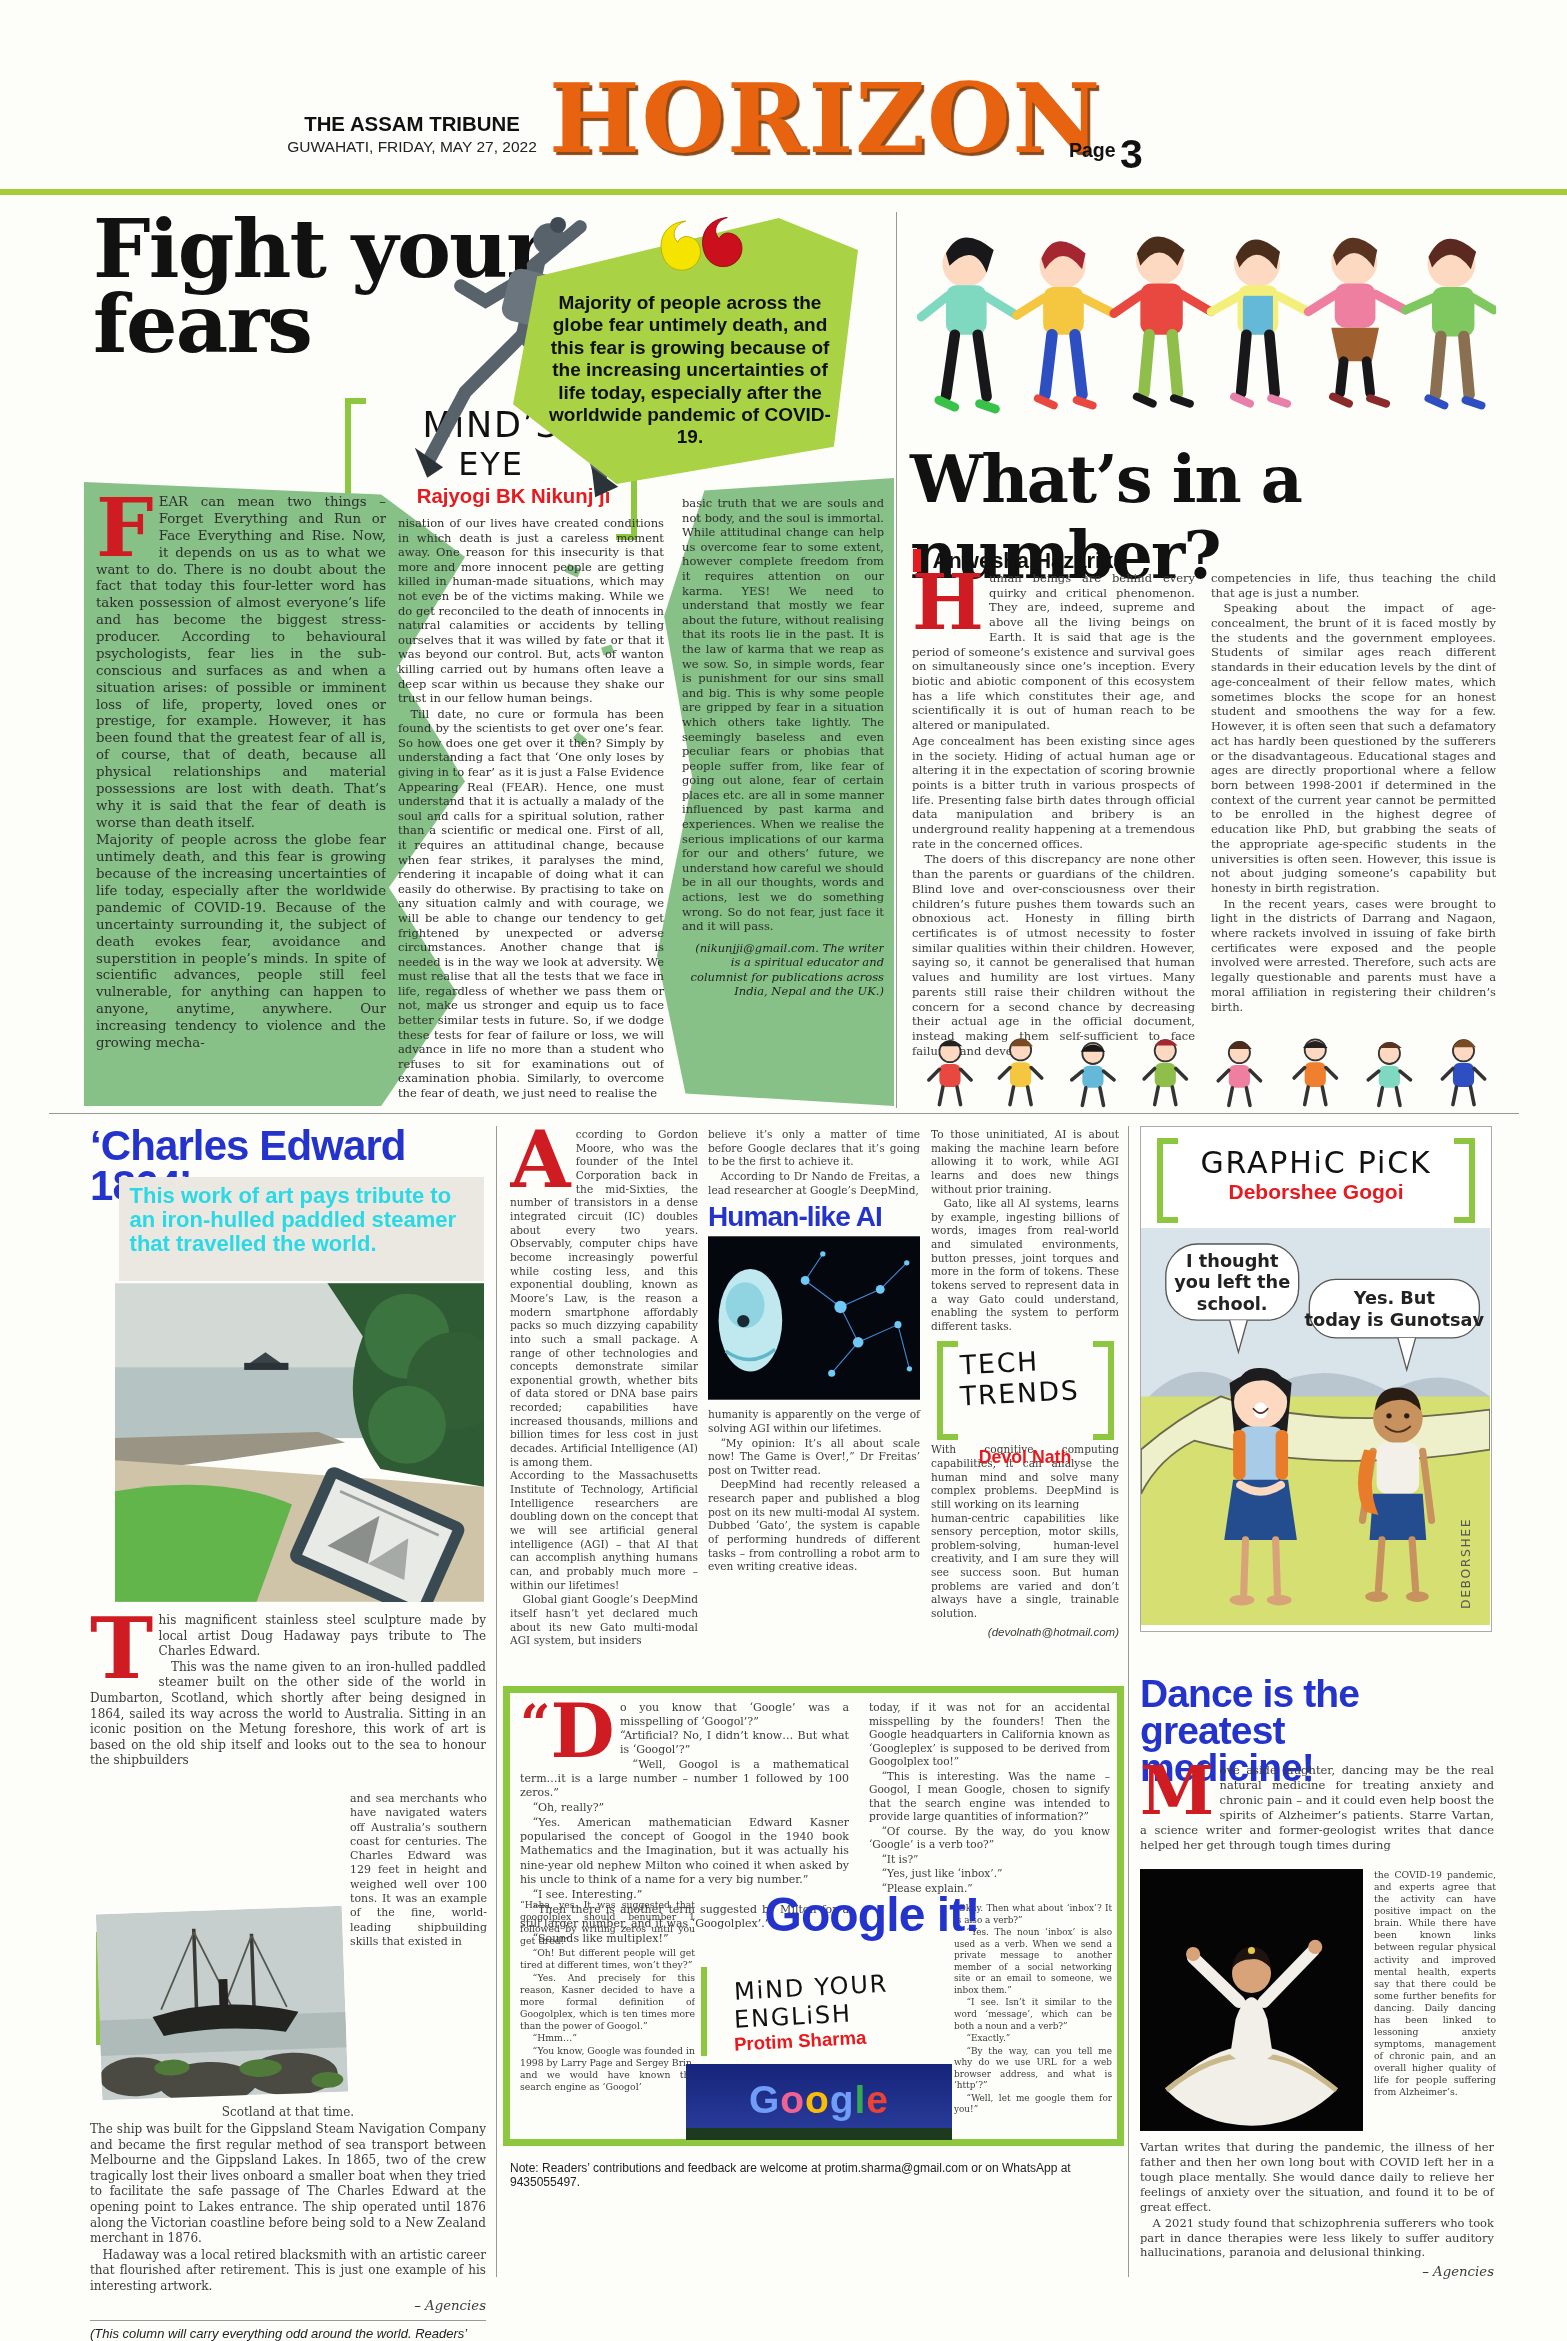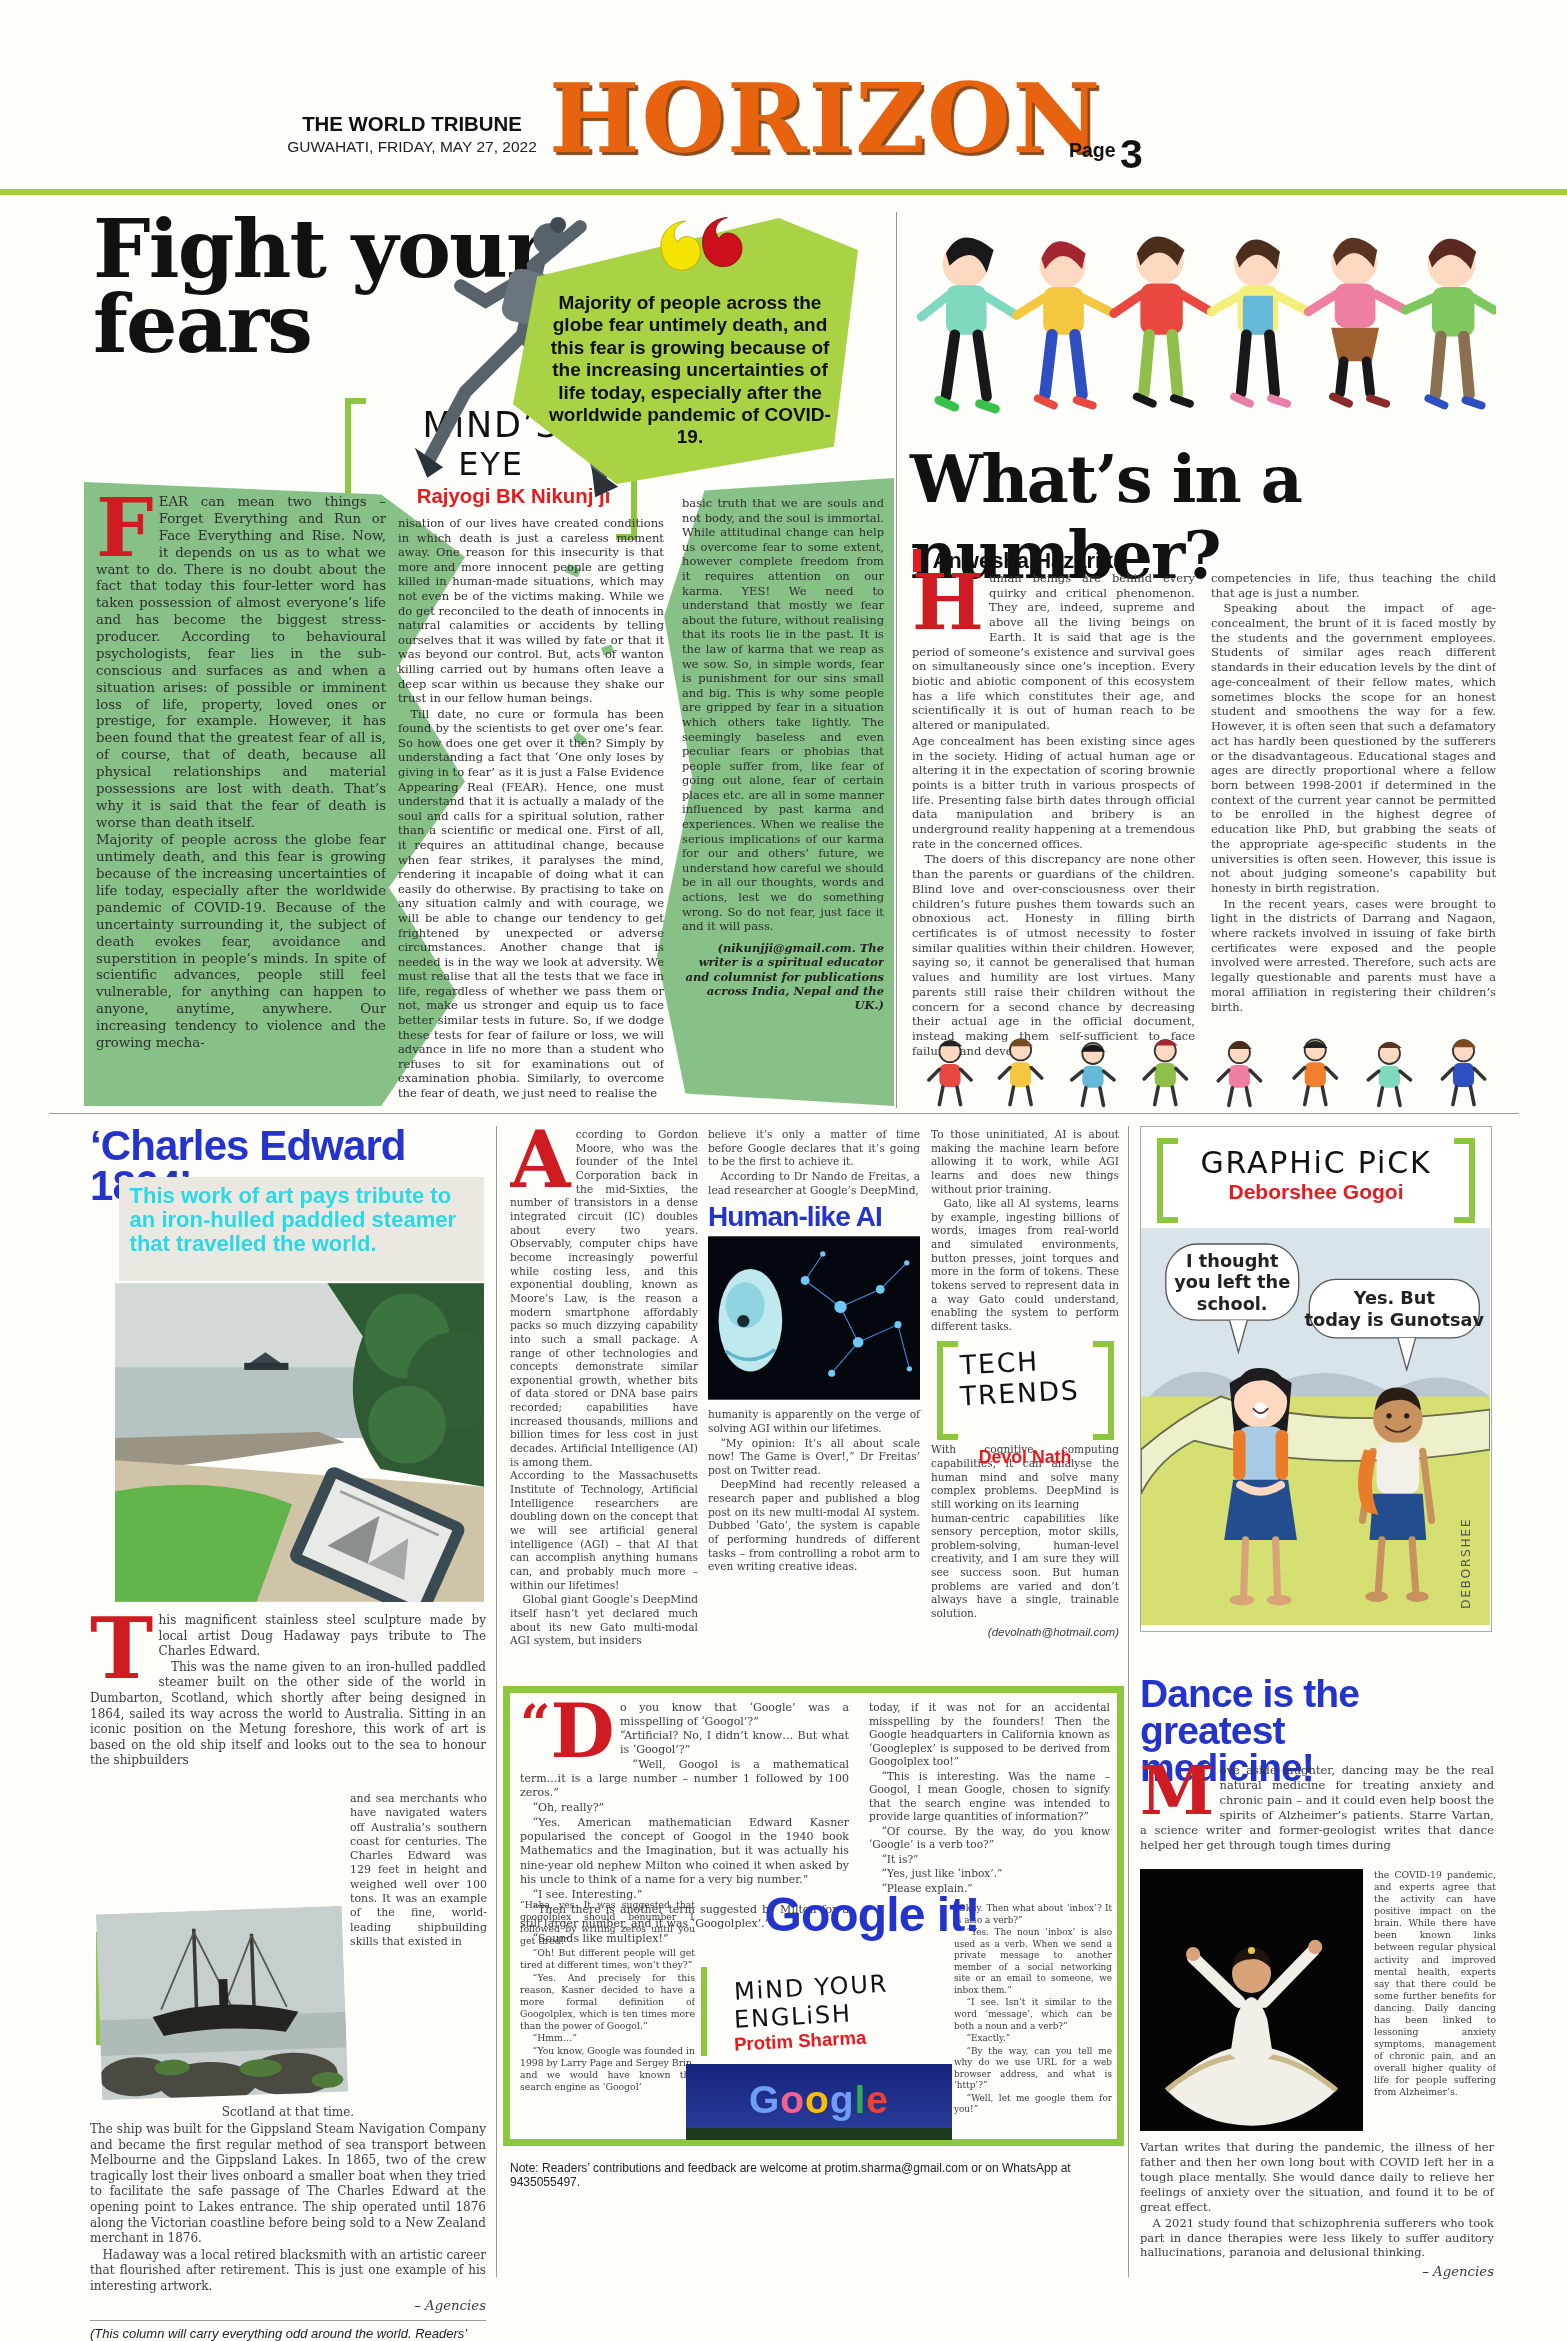--- a/index.html
+++ b/index.html
@@ -29,21 +29,21 @@
   .greenshape { background:#87c187; }
   .speck { position:absolute; background:#87c187; }
   .bubble-text { font-family:"DejaVu Sans",sans-serif; font-weight:bold; }
 </style>
 </head>
 <body>
 
 <div id="page">
 
   <div class="abs" style="left:266px;top:113px;width:292px;text-align:center;">
-    <div class="sans" style="font-weight:bold;font-size:20.4px;color:#111;">THE WORLD TRIBUNE</div>
+    <div class="sans" style="font-weight:bold;font-size:20.4px;color:#111;">THE ASSAM TRIBUNE</div>
     <div class="sans" style="font-size:15.5px;color:#222;margin-top:1.8px;">GUWAHATI, FRIDAY, MAY 27, 2022</div>
   </div>
   <div class="abs" style="left:549px;top:62px;width:513px;text-align:center;font-size:96px;font-weight:bold;font-family:'DejaVu Serif',serif;color:#e8630f;letter-spacing:1.8px;text-shadow:2.7px 2.7px 0.9px #8a4a1a;">HORIZON</div>
   <div class="abs" style="left:1069px;top:131px;">
     <span class="sans" style="font-weight:bold;font-size:19.5px;color:#111;vertical-align:10.6px;">Page</span>
     <span class="sans" style="font-weight:bold;font-size:41px;color:#111;">3</span>
   </div>
   <div class="abs" style="left:0;top:189px;width:1568px;height:6.2px;background:#a5cd39;"></div>
 
   <div class="abs slab-head" style="left:93px;top:212px;font-size:81px;line-height:.92;">
@@ -94,21 +94,21 @@
       </div>
   </div>
   <div class="abs cols jt" style="left:398px;top:516px;width:266px;height:598px;font-size:11.5px;line-height:1.27;color:#2e2e2e;overflow:hidden;">
       <p>nisation of our lives have created conditions in which death is just a careless moment away. One reason for this insecurity is that more and more innocent people are getting killed in human-made situations, which may not even be of the victims making. While we do get reconciled to the death of innocents in natural calamities or accidents by telling ourselves that it was willed by fate or that it was beyond our control. But, acts of wanton killing carried out by humans often leave a deep scar within us because they shake our trust in our fellow human beings.</p>
       <p>Till date, no cure or formula has been found by the scientists to get over one’s fear. So how does one get over it then? Simply by understanding a fact that ‘One only loses by giving in to fear’ as it is just a False Evidence Appearing Real (FEAR). Hence, one must understand that it is actually a malady of the soul and calls for a spiritual solution, rather than a scientific or medical one. First of all, it requires an attitudinal change, because when fear strikes, it paralyses the mind, rendering it incapable of doing what it can easily do otherwise. By practising to take on any situation calmly and with courage, we will be able to change our tendency to get frightened by unexpected or adverse circumstances. Another change that is needed is in the way we look at adversity. We must realise that all the tests that we face in life, regardless of whether we pass them or not, make us stronger and equip us to face better similar tests in future. So, if we dodge these tests for fear of failure or loss, we will advance in life no more than a student who refuses to sit for examinations out of examination phobia. Similarly, to overcome the fear of death, we just need to realise the</p>
     </div>
   <div class="abs" style="left:682px;top:496px;width:202px;height:611px;overflow:hidden;">
     <div class="cols jt" style="font-size:11.5px;line-height:1.27;color:#2e2e2e;">
         <p>basic truth that we are souls and not body, and the soul is immortal. While attitudinal change can help us overcome fear to some extent, however complete freedom from it requires attention on our karma. YES! We need to understand that mostly we fear about the future, without realising that its roots lie in the past. It is the law of karma that we reap as we sow. So, in simple words, fear is punishment for our sins small and big. This is why some people are gripped by fear in a situation which others take lightly. The seemingly baseless and even peculiar fears or phobias that people suffer from, like fear of going out alone, fear of certain places etc. are all in some manner influenced by past karma and experiences. When we realise the serious implications of our karma for our and others’ future, we understand how careful we should be in all our thoughts, words and actions, lest we do something wrong. So do not fear, just face it and it will pass.</p>
       </div>
-    <div class="credit" style="font-size:11.5px;line-height:1.25;margin-top:7px;color:#222;font-weight:bold;">(nikunjji@gmail.com. The writer is a spiritual educator and columnist for publications across India, Nepal and the UK.)</div>
+    <div class="credit" style="font-size:11.5px;line-height:1.25;margin-top:7px;color:#222;">(nikunjji@gmail.com. The writer is a spiritual educator and columnist for publications across India, Nepal and the UK.)</div>
   </div>
 
   <div class="abs vrule" style="left:896px;top:212px;height:896px;"></div>
 
   <svg class="abs" style="left:912px;top:211px;" width="584" height="228" viewBox="0 0 660 258">
     <g stroke-linecap="round">
 
       <circle cx="60" cy="60" r="26" fill="#fcd9c0"></circle>
         <path d="M38,48 Q55,14 92,44 L84,70 Q70,34 42,62 Z" fill="#18181a"></path>
       <rect x="38" y="84" width="46" height="56" rx="12" fill="#7fd8c0"></rect>

